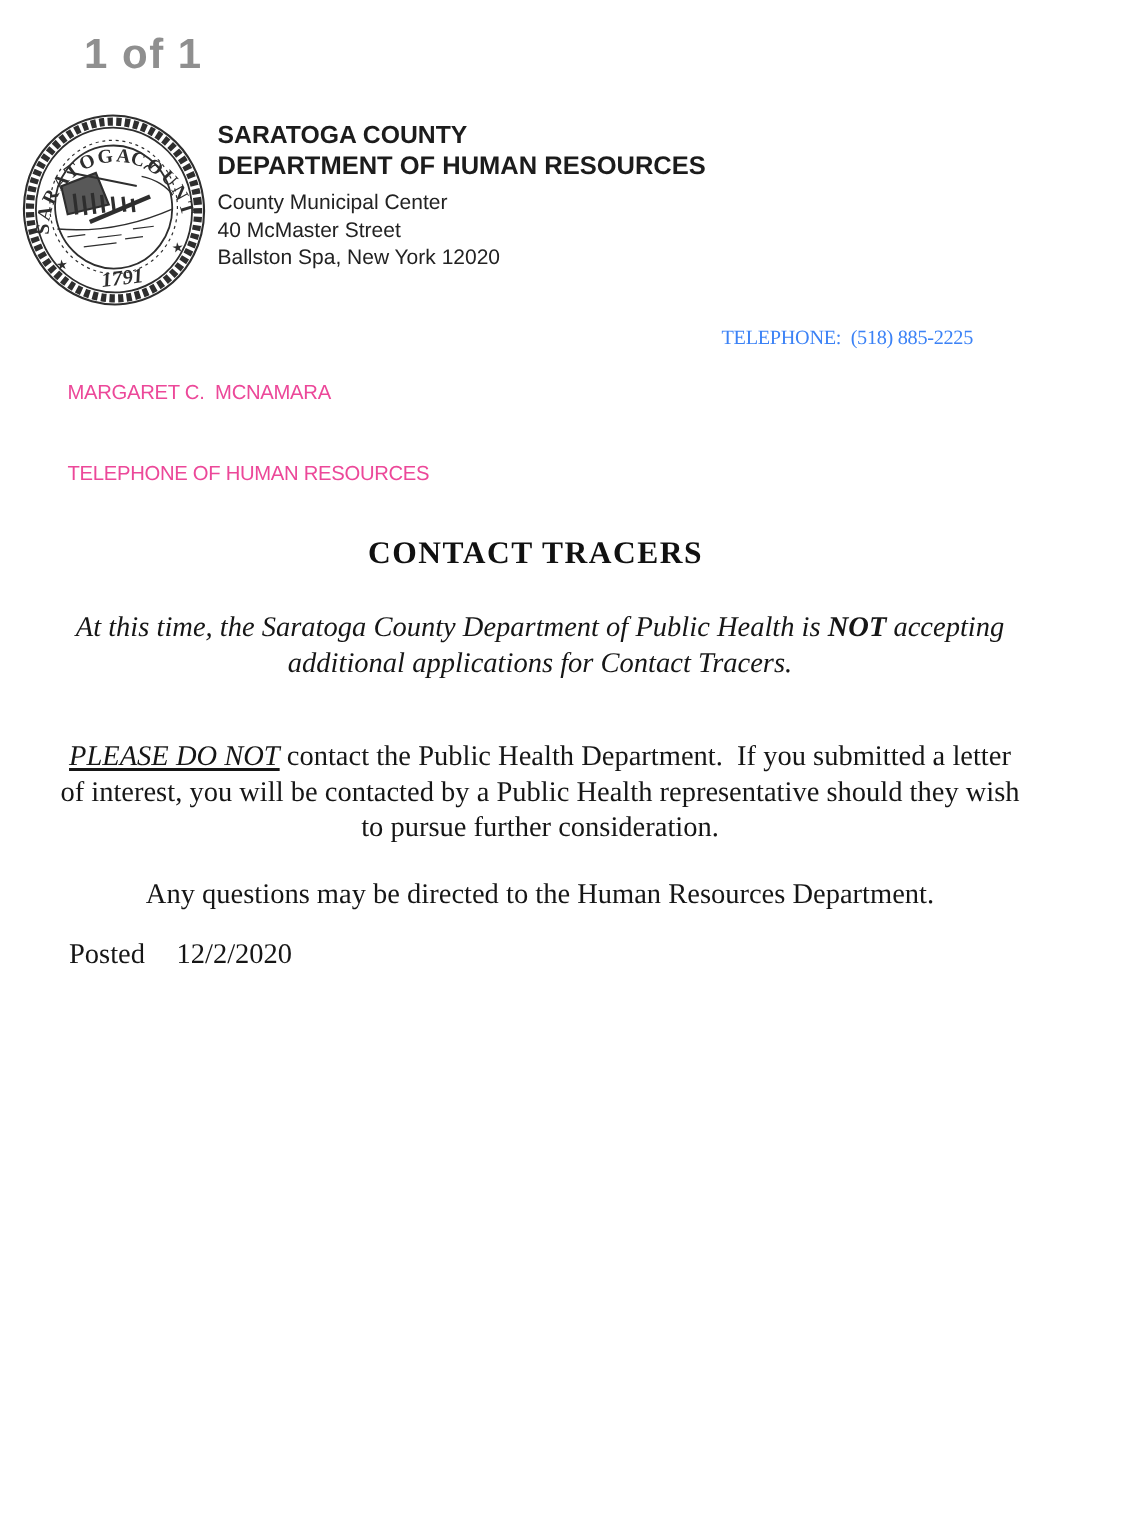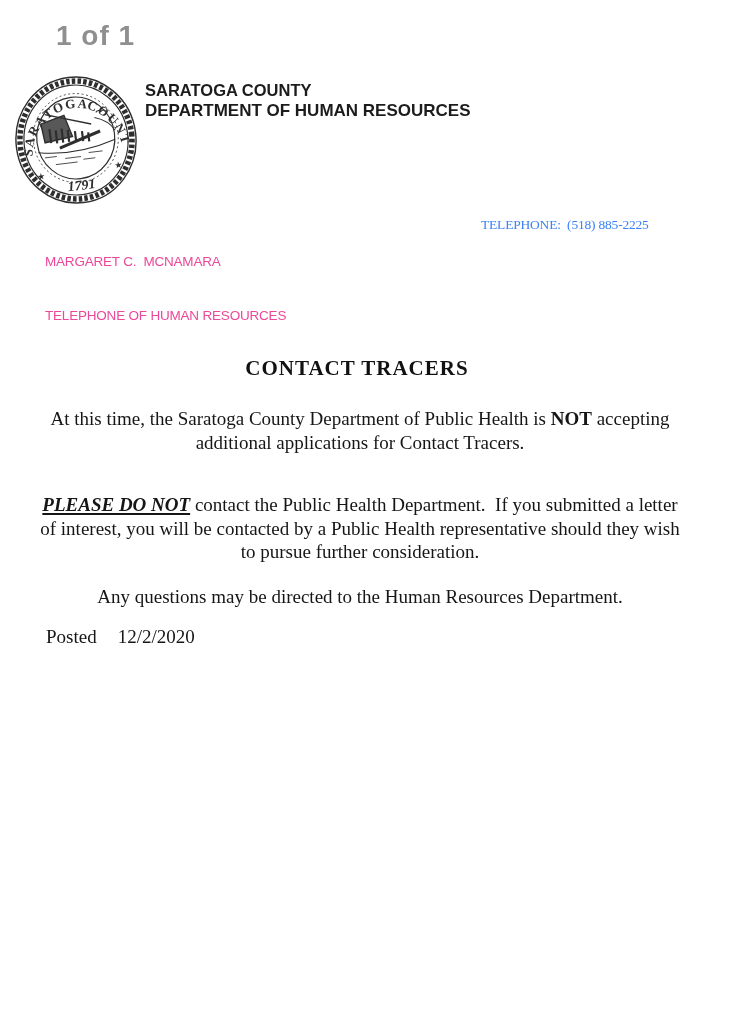--- a/index.html
+++ b/index.html
@@ -89,26 +89,26 @@
   .body-par {
     position: absolute;
     left: 40px;
     width: 640px;
     margin: 0;
     text-align: center;
     font-size: 19px;
     line-height: 23.5px;
     white-space: pre-wrap;
   }
-  .p1 { top: 407px; }
+  .p1 { top: 407px; font-style: italic; }
   .p2 { top: 493px; }
   .p3 { top: 585px; }
   .bold { font-weight: 700; }
   .emph {
-    font-weight: 700;
+    font-weight: 400;
     font-style: italic;
     text-decoration: underline;
     text-decoration-thickness: 2px;
     text-underline-offset: 2px;
     text-align: right;
   }
   .posted-line {
     position: absolute;
     left: 46px;
     top: 626px;
@@ -156,20 +156,25 @@
         <text x="63" y="116" text-anchor="middle" font-family="Liberation Serif, serif" font-style="italic" font-size="14" font-weight="700" fill="#2e2e2e" stroke="none">1791</text>
         <text x="20" y="101" font-size="9" fill="#2e2e2e" stroke="none">★</text>
         <text x="98" y="99" font-size="9" fill="#2e2e2e" stroke="none">★</text>
       </g>
     </svg>
   </div>
 
   <div class="letterhead">
     <div class="org1">SARATOGA COUNTY</div>
     <div class="org2">DEPARTMENT OF HUMAN RESOURCES</div>
+    <div class="addr">
+      <div>County Municipal Center</div>
+      <div>40 McMaster Street</div>
+      <div>Ballston Spa, New York 12020</div>
+    </div>
   </div>
 
   <div class="director-block">
     <div>MARGARET C.  MCNAMARA</div>
     <div>TELEPHONE OF HUMAN RESOURCES</div>
   </div>
 
   <div class="telephone">TELEPHONE:  (518) 885-2225</div>
 
   <div class="notice-title">CONTACT TRACERS</div>

